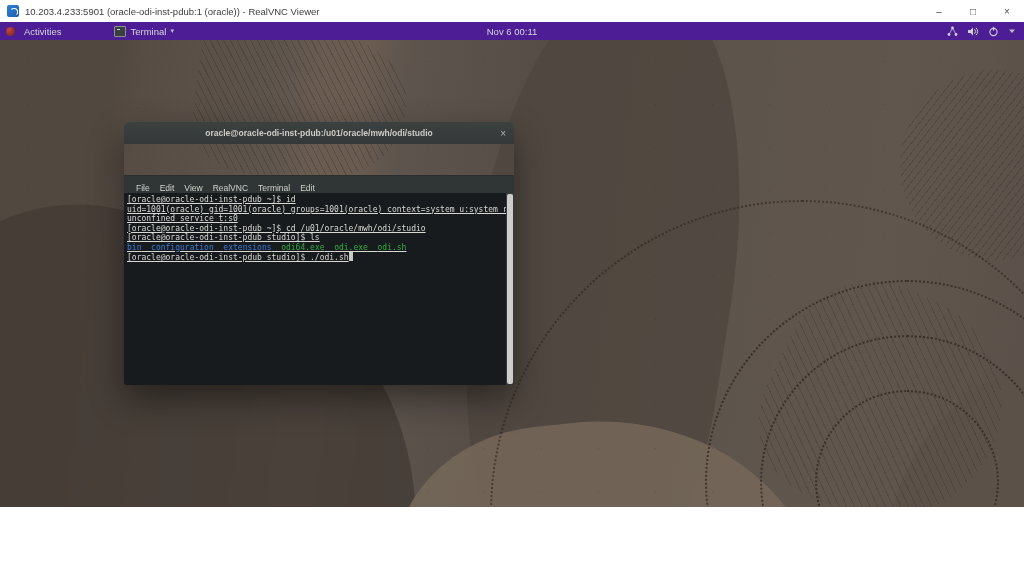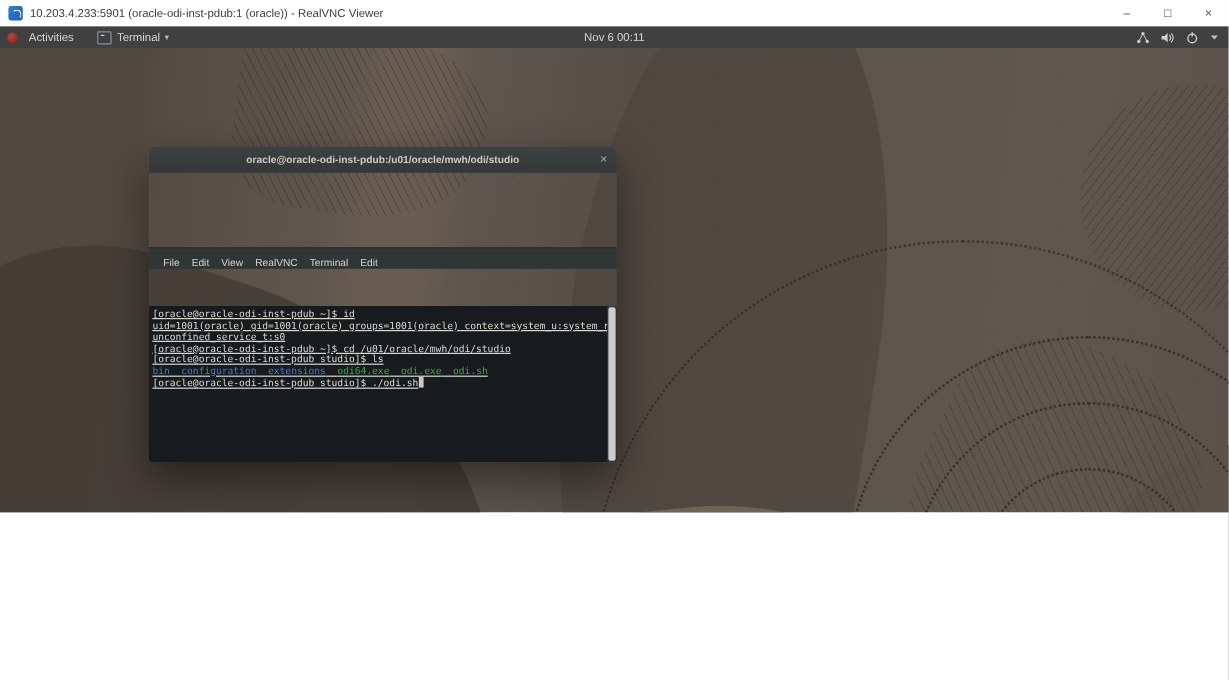--- a/index.html
+++ b/index.html
@@ -1,33 +1,33 @@
 <!DOCTYPE html>
 <html><head>
 <meta charset="utf-8">
 <style>
   html,body{margin:0;padding:0;background:#ffffff;}
-  #screen{position:relative;width:1024px;height:427px;overflow:hidden;
+  #screen{position:relative;width:1024px;height:507px;overflow:hidden;
     font-family:"Liberation Sans",sans-serif;background:#ffffff;}
 
   
   .vnc-titlebar{position:absolute;left:0;top:0;width:1024px;height:22px;background:#ffffff;
     border-bottom:1px solid #e3e3e3;display:flex;align-items:center;}
   .vnc-icon{width:12px;height:12px;margin:0 6px 0 7px;border-radius:2px;
     background:linear-gradient(135deg,#2f7fd6,#1d5fb4);position:relative;flex:0 0 auto;}
   .vnc-icon:after{content:"";position:absolute;left:3px;top:3px;width:6px;height:6px;
     border:1.5px solid #fff;border-left-color:transparent;border-bottom-color:transparent;border-radius:50%;}
   .vnc-title{font-size:9.5px;color:#3c3c3c;white-space:nowrap;}
   .vnc-controls{margin-left:auto;display:flex;align-items:center;height:100%;}
   .vnc-btn{width:34px;height:100%;display:flex;align-items:center;justify-content:center;
     font-size:10px;color:#4d4d4d;cursor:default;}
 
   
-  .gnome-topbar{position:absolute;left:0;top:22px;width:1024px;height:18px;background:#404040;
-    display:flex;align-items:center;color:#d6d6d6;font-size:9.5px;}
+  .gnome-topbar{position:absolute;left:0;top:22px;width:1024px;height:18px;background:#4c1d95;
+    display:flex;align-items:center;color:#d6d6d6;font-size:9.5px;gap:33px;}
   .tb-left{display:flex;align-items:center;gap:5px;margin-left:6px;}
   .distro-dot{width:9px;height:9px;border-radius:50%;
     background:radial-gradient(circle at 35% 35%,#c8473a,#6e1f18);}
   .tb-activities{padding:0 4px;}
   .tb-app{display:flex;align-items:center;gap:4px;margin-left:16px;}
   .term-mini-icon{width:10px;height:9px;background:#3a3f41;border:1px solid #8a8f90;border-radius:1px;
     position:relative;}
   .term-mini-icon:after{content:"";position:absolute;left:2px;top:2px;width:3px;height:1px;background:#cfd2d2;}
   .tb-caret{font-size:7px;color:#bdbdbd;}
   .tb-clock{position:absolute;left:0;right:0;text-align:center;pointer-events:none;}
@@ -68,21 +68,21 @@
     background-image:radial-gradient(rgba(30,22,18,.5) 0.7px, transparent 1px);
     background-size:57px 43px;opacity:.35;}
 
   .oracle-brand{position:absolute;left:788px;top:492px;width:130px;
     font-family:"Liberation Sans",sans-serif;font-size:21px;font-weight:700;
     letter-spacing:2.5px;color:#f1f0ee;transform:scaleY(.92);}
 
   
   .terminal{position:absolute;left:124px;top:82px;width:390px;height:263px;
     border-radius:6px 6px 2px 2px;box-shadow:0 14px 34px rgba(0,0,0,.45);
-    display:flex;flex-direction:column;overflow:hidden;gap:31px;}
+    display:flex;flex-direction:column;overflow:hidden;}
   .term-titlebar{height:22px;background:linear-gradient(#3b4041,#343839);
     display:flex;align-items:center;position:relative;flex:0 0 auto;}
   .term-title{flex:1;text-align:center;font-size:8.5px;font-weight:700;color:#cfccc6;
     white-space:nowrap;overflow:hidden;}
   .term-close{position:absolute;right:8px;top:0;height:22px;display:flex;align-items:center;
     color:#b3afa9;font-size:10px;}
   .term-menubar{height:17px;background:#30, ;background:#303536;display:flex;align-items:flex-end;
     padding-left:7px;flex:0 0 auto;border-top:1px solid #2a2e2f;margin-top:31px;}
   .menu-item{color:#d2d3cb;font-size:8.5px;padding:0 5px;}
   .term-body{position:relative;flex:1;background:#171b1e;}

